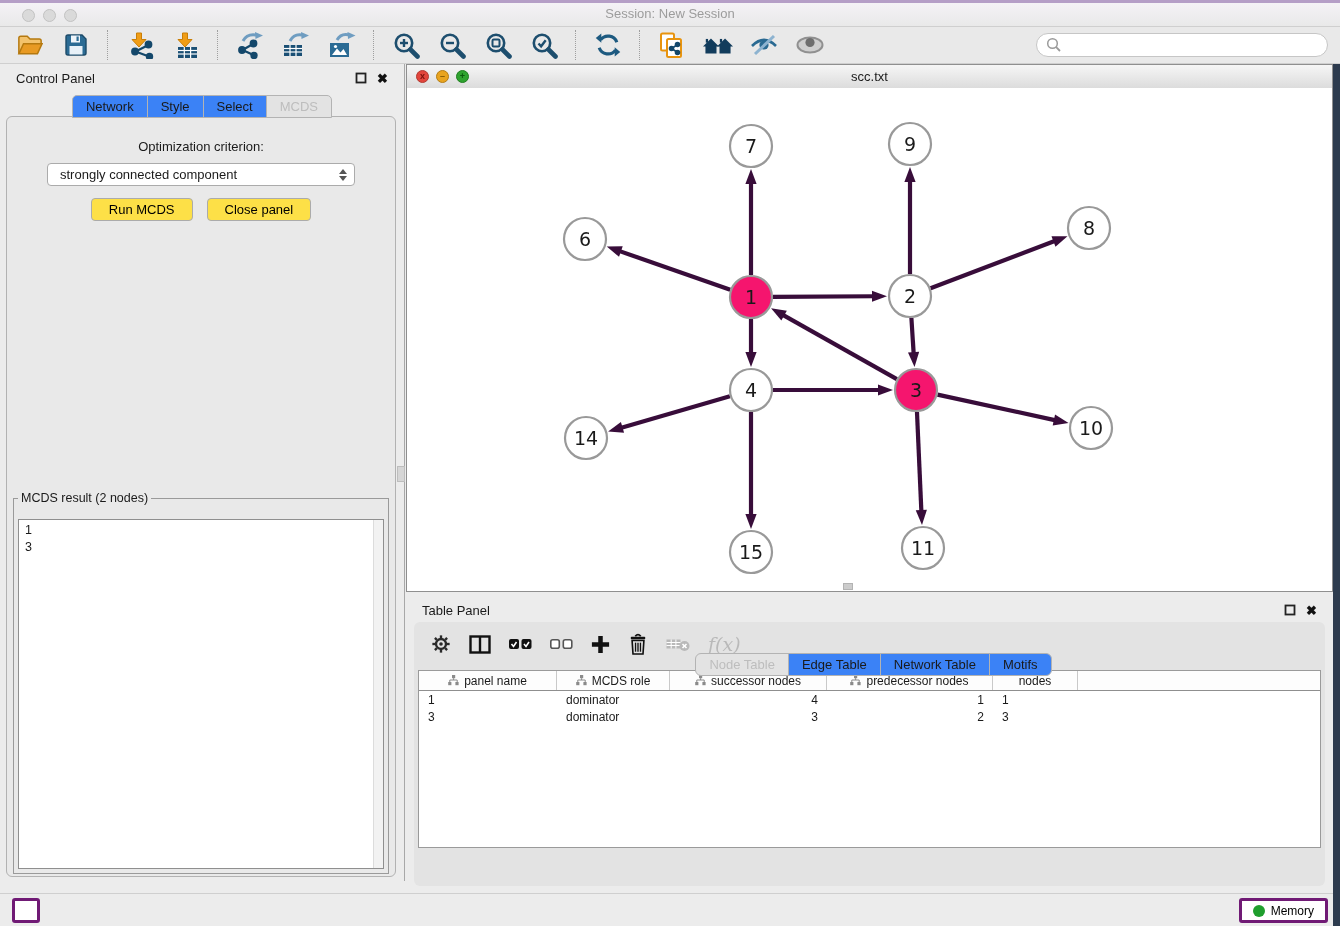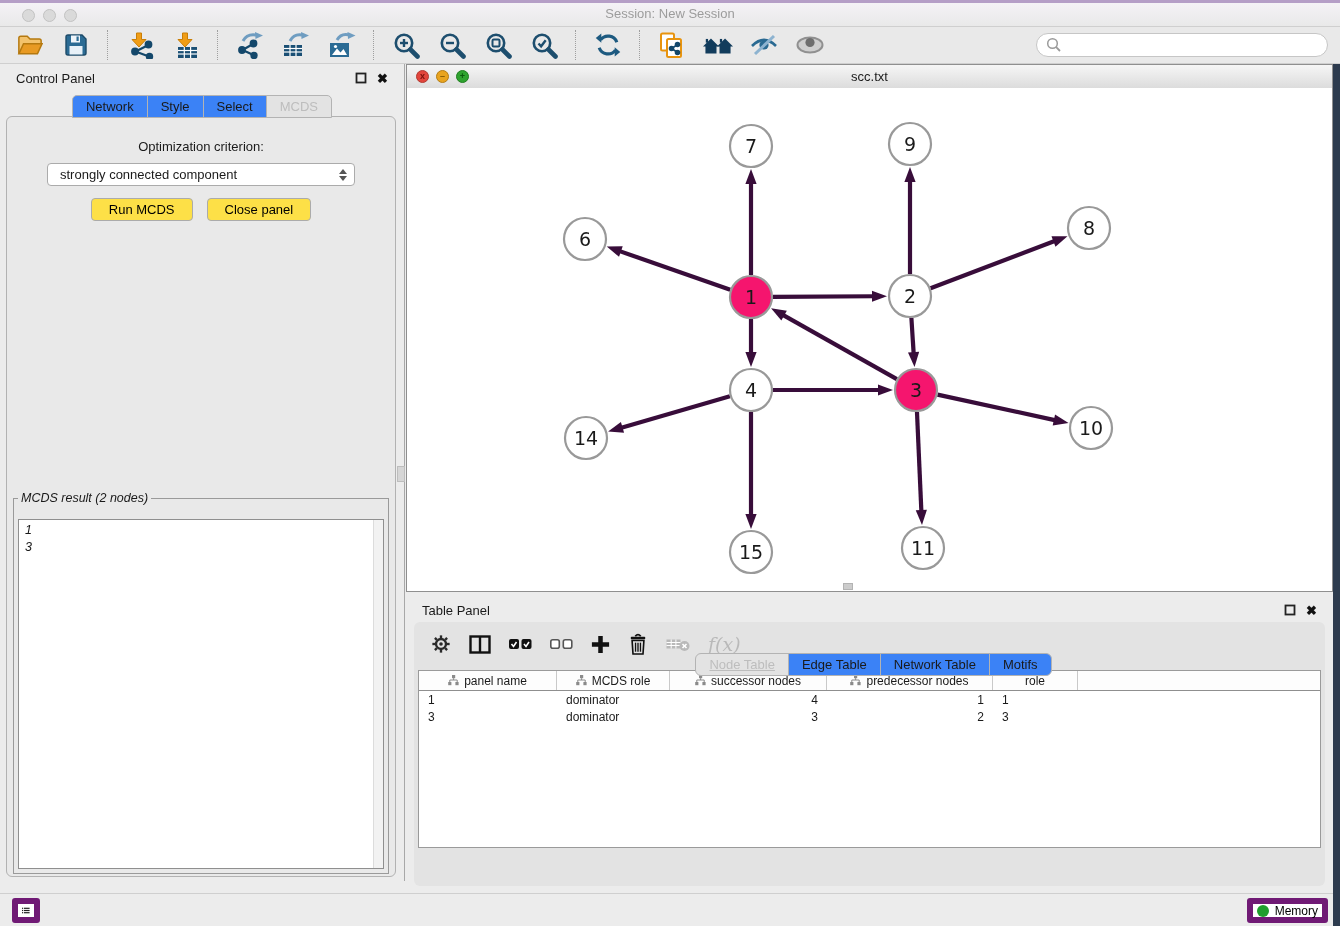--- a/index.html
+++ b/index.html
@@ -22,34 +22,34 @@
   .search-wrap input{border:none;outline:none;flex:1;font-size:12px;background:transparent;font-family:inherit;}
   
   .control-panel{position:absolute;left:0;top:64px;width:405px;height:817px;background:#ececec;border-right:1px solid #a8a8a8;box-sizing:border-box;}
   .panel-head{height:28px;display:flex;align-items:center;padding:0 16px;font-size:13px;}
   .panel-icons{margin-left:auto;display:flex;gap:10px;align-items:center;}
   .close-x{font-size:13px;font-weight:bold;color:#111;line-height:1;}
   .tabrow{display:flex;justify-content:center;position:absolute;left:0;right:0;top:31px;z-index:2;}
   .seg{padding:0 13px;height:21px;line-height:21px;background:#3b82f6;border:1px solid #b3b3b3;margin-left:-1px;font-size:13px;cursor:default;}
   .tabrow.top .seg:first-child{border-radius:5px 0 0 0;margin-left:0;}
   .tabrow.top .seg:last-child{border-radius:0 5px 0 0;}
-  .tabrow.pill .seg:first-child{border-radius:6px 0 0 6px;margin-left:8px;text-decoration:underline;}
+  .tabrow.pill .seg:first-child{border-radius:6px 0 0 6px;margin-left:8px;}
   .tabrow.pill .seg:last-child{border-radius:0 6px 6px 0;}
   .seg.sel{background:#e3e3e3;color:#bdbdbd;}
   .cp-content{position:absolute;left:6px;right:8px;top:52px;bottom:4px;background:#e9e9e9;border:1px solid #b2b2b2;border-radius:6px;}
   .opt-label{margin-top:22px;text-align:center;font-size:13px;}
   .dropdown{margin:9px auto 0;width:308px;height:23px;background:#fff;border:1px solid #ababab;border-radius:4px;
             display:flex;align-items:center;padding:0 7px 0 12px;font-size:13px;box-sizing:border-box;}
   .stepper{margin-left:auto;display:flex;flex-direction:column;gap:2px;}
   .stepper i{width:0;height:0;border-left:4px solid transparent;border-right:4px solid transparent;}
   .stepper .up{border-bottom:5px solid #555;}
   .stepper .dn{border-top:5px solid #555;}
   .btnrow{margin-top:12px;display:flex;justify-content:center;gap:14px;}
   .btnrow button{height:23px;padding:0 17px;font-size:13px;background:#fde047;border:1px solid #ababab;border-radius:4px;font-family:inherit;}
-  fieldset.result{position:absolute;left:6px;right:6px;top:374px;bottom:2px;margin:0;border:1px solid #9a9a9a;padding:0;background:transparent;font-style:italic;}
+  fieldset.result{position:absolute;left:6px;right:6px;top:374px;bottom:2px;margin:0;border:1px solid #9a9a9a;padding:0;background:transparent;}
   fieldset.result legend{font-size:12.5px;padding:0 3px;margin-left:4px;}
   .result-inner{position:absolute;left:4px;right:4px;top:14px;bottom:4px;background:#fff;border:1px solid #8f8f8f;display:flex;}
   .result-inner pre{margin:0;flex:1;font-family:"Liberation Sans",sans-serif;font-size:12.5px;line-height:17px;padding:2px 6px;}
   .vscroll{width:9px;background:#f2f2f2;border-left:1px solid #dcdcdc;}
   
   .net-window{position:absolute;left:406px;top:64px;width:927px;height:528px;border:1px solid #8f8f8f;background:#fff;box-sizing:border-box;}
   .nw-titlebar{height:23px;background:linear-gradient(#f6f6f6,#dcdcdc);border-bottom:1px solid #b5b5b5;position:relative;display:flex;align-items:center;}
   .lights{position:absolute;left:9px;top:5px;display:flex;gap:7px;}
   .light{width:13px;height:13px;border-radius:50%;font-size:9px;font-weight:bold;display:flex;align-items:center;justify-content:center;line-height:1;box-sizing:border-box;}
   .light.red{background:#e2453c;border:1px solid #b23a31;color:#7c100b;}
@@ -66,22 +66,22 @@
   .fx{font-family:"DejaVu Serif",serif;font-style:italic;font-size:19px;color:#b9b9b9;}
   .nt-table{position:absolute;left:4px;right:4px;top:48px;bottom:38px;background:#fff;border:1px solid #9a9a9a;overflow:hidden;}
   .nt-head{display:flex;height:19px;border-bottom:1px solid #8f8f8f;background:#fdfdfd;}
   .th{display:flex;align-items:center;justify-content:center;gap:5px;font-size:12px;border-right:1px solid #c9c9c9;box-sizing:border-box;}
   .th-fill{flex:1;}
   .tr{display:flex;height:17px;align-items:center;font-size:12px;}
   .td{box-sizing:border-box;padding:0 9px;white-space:nowrap;}
   #tp-tabs{position:absolute;left:0;right:0;bottom:8px;}
   
   .statusbar{position:absolute;left:0;top:893px;width:100%;height:33px;background:#ececec;border-top:1px solid #cfcfcf;box-sizing:border-box;}
-  .sb-btn{position:absolute;top:4px;height:25px;background:#fff;border:6px solid #701a75;border-radius:3px;
-          display:flex;align-items:center;justify-content:center;gap:6px;font-size:12px;font-family:inherit;padding:0 4px;}
+  .sb-btn{position:absolute;top:4px;height:25px;background:#fff;border:3px solid #701a75;border-radius:3px;
+          display:flex;align-items:center;justify-content:center;gap:6px;font-size:12px;font-family:inherit;padding:0 11px;}
   .sb-left{left:12px;width:28px;}
   .sb-right{right:12px;}
   .dot{width:12px;height:12px;border-radius:50%;background:#1f9e2d;}
   .right-strip{position:absolute;right:0;top:64px;width:7px;height:862px;background:#2d3b4e;}
   .splitter{position:absolute;left:397px;top:466px;width:8px;height:16px;background:#d6d6d6;border:1px solid #bdbdbd;box-sizing:border-box;}
   svg text{pointer-events:none;}
 </style>
 </head>
 <body>
 
@@ -540,21 +540,21 @@
                 <g fill="#8a8a8a">
                   <rect x="4" y="0" width="3.2" height="3.2"></rect>
                   <rect x="0.2" y="7" width="3.2" height="3.2"></rect>
                   <rect x="7.4" y="7" width="3.2" height="3.2"></rect>
                 </g>
                 <path d="M5.6 3.2 V5 M1.8 7 V5 h7.4 v2" fill="none" stroke="#8a8a8a" stroke-width="1"></path>
               </svg>
               <span>predecessor nodes</span>
             </div>
             <div class="th" style="width: 85px;">
-              <span>role</span>
+              <span>nodes</span>
             </div>
             <div class="th-fill"></div>
           </div>
         <div id="nt-rows">
             <div class="tr">
               <div class="td" style="width: 138px; text-align: left;">1</div>
               <div class="td" style="width: 113px; text-align: left;">dominator</div>
               <div class="td" style="width: 157px; text-align: right;">4</div>
               <div class="td" style="width: 166px; text-align: right;">1</div>
               <div class="td" style="width: 85px; text-align: left;">1</div>

